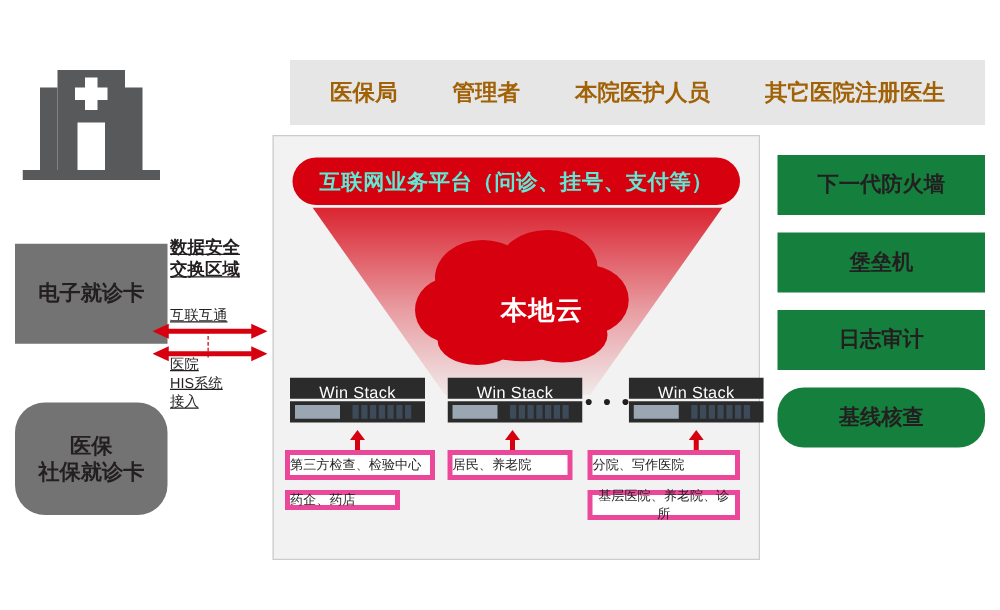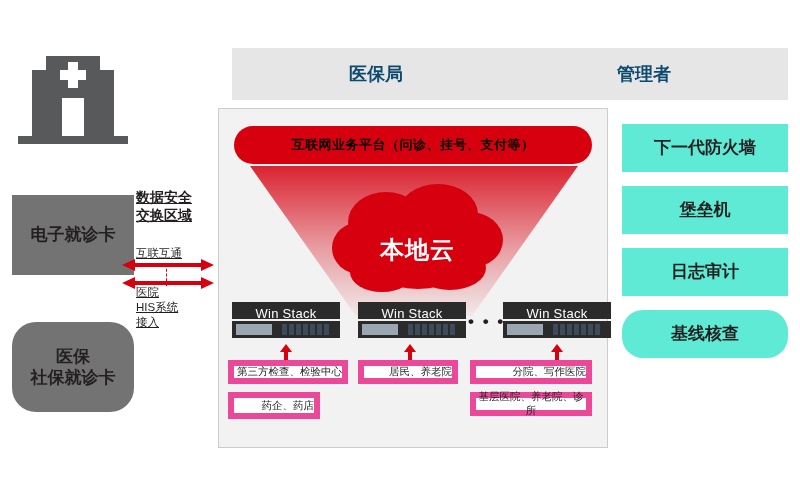--- a/index.html
+++ b/index.html
@@ -105,21 +105,21 @@
     background: #e6e6e6;
     display: flex;
     align-items: center;
     justify-content: space-around;
     box-sizing: border-box;
     padding: 0 10px;
   }
   .role-item {
     font-size: 18px;
     font-weight: bold;
-    color: #0c4a6e;
+    color: #a16207;
     white-space: nowrap;
   }
 
   
   #main-panel {
     position: absolute;
     left: 218px;
     top: 108px;
     width: 390px;
     height: 340px;
@@ -130,22 +130,22 @@
 
   
   #platform-pill {
     position: absolute;
     left: 234px;
     top: 126px;
     width: 358px;
     height: 38px;
     background: #d6000f;
     border-radius: 19px;
-    color: #000000;
-    font-size: 13px;
+    color: #5eead4;
+    font-size: 17px;
     font-weight: bold;
     display: flex;
     align-items: center;
     justify-content: center;
     letter-spacing: 0.5px;
   }
 
   
   #funnel {
     position: absolute;
@@ -158,26 +158,26 @@
   
   #cloud-wrap {
     position: absolute;
     left: 330px;
     top: 182px;
     width: 175px;
     height: 115px;
   }
   #cloud-label {
     position: absolute;
-    left: 0;
+    left: 16px;
     top: 52px;
     width: 175px;
     text-align: center;
     color: #ffffff;
-    font-size: 24px;
+    font-size: 21px;
     font-weight: bold;
     letter-spacing: 1px;
   }
 
   
   .server {
     position: absolute;
     width: 108px;
     height: 38px;
   }
@@ -213,42 +213,42 @@
     height: 18px;
   }
   #uparrow-1 { left: 280px; top: 344px; }
   #uparrow-2 { left: 404px; top: 344px; }
   #uparrow-3 { left: 551px; top: 344px; }
 
   
   .sbox {
     position: absolute;
     background: #ffffff;
-    border: 6px solid #ec4899;
+    border: 4px solid #ec4899;
     box-sizing: border-box;
     display: flex;
     align-items: center;
-    justify-content: flex-end;
+    justify-content: flex-start;
     font-size: 10.5px;
     color: #231f20;
     text-align: center;
   }
   #sbox-1 { left: 228px; top: 360px; width: 120px; height: 24px; }
-  #sbox-2 { left: 228px; top: 392px; width: 92px;  height: 27px; }
+  #sbox-2 { left: 228px; top: 392px; width: 92px;  height: 16px; }
   #sbox-3 { left: 358px; top: 360px; width: 100px; height: 24px; }
   #sbox-4 { left: 470px; top: 360px; width: 122px; height: 24px; }
   #sbox-5 { left: 470px; top: 392px; width: 122px; height: 24px; }
 
   
   .rbox {
     position: absolute;
     left: 622px;
     width: 166px;
     height: 48px;
-    background: #5eead4;
+    background: #15803d;
     font-size: 17px;
   }
   #rbox-0 { top: 124px; }
   #rbox-1 { top: 186px; }
   #rbox-2 { top: 248px; text-align: center; }
   #rbox-3 { top: 310px; border-radius: 21px; }
   #rbox-4 { top: 372px; }
 </style>
 </head>
 <body>
@@ -310,20 +310,22 @@
         <polygon points="0,7 13,1 13,13"></polygon>
         <polygon points="92,7 79,1 79,13"></polygon>
       </g>
     </svg>
   </div>
   <div class="dashline"></div>
 
   <div id="role-bar">
     <span class="role-item">医保局</span>
     <span class="role-item">管理者</span>
+    <span class="role-item">本院医护人员</span>
+    <span class="role-item">其它医院注册医生</span>
   </div>
 
   <div id="main-panel"></div>
 
   <div id="funnel">
     <svg viewBox="0 0 340 150" width="340" height="150" aria-hidden="true">
       <defs>
         <linearGradient id="fgrad" x1="0" y1="0" x2="0" y2="1">
           <stop offset="0%" stop-color="#d6000f" stop-opacity="0.85"></stop>
           <stop offset="55%" stop-color="#d6000f" stop-opacity="0.35"></stop>

